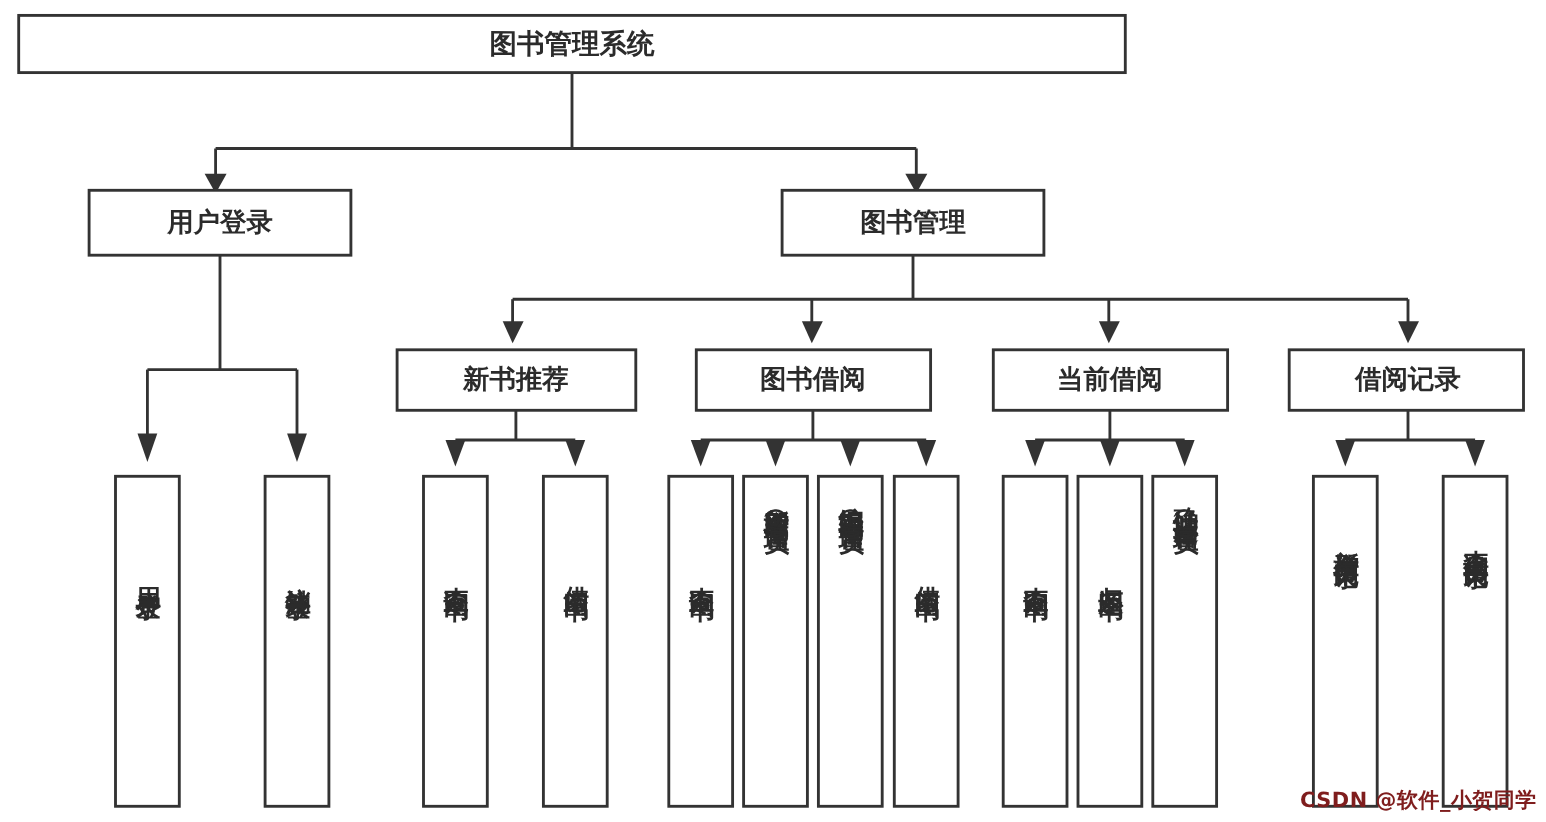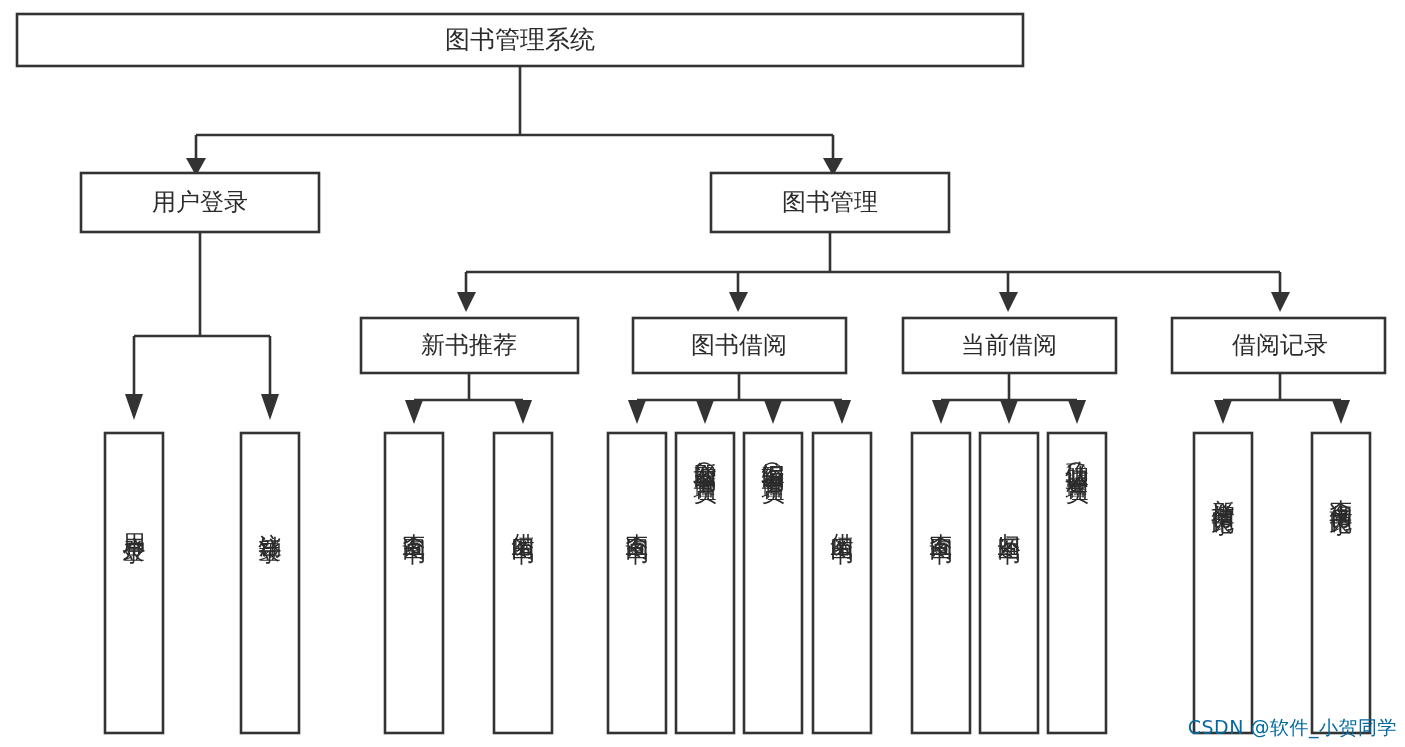--- a/index.html
+++ b/index.html
@@ -13,20 +13,21 @@
     height: 747px;
     font-family: "DejaVu Sans", "Liberation Sans", sans-serif;
     overflow: hidden;
     position: relative;
   }
   #diagram-root {
     position: relative;
     width: 1405px;
     height: 747px;
     background: #ffffff;
+    font-weight: bold;
   }
   svg.flow {
     position: absolute;
     left: 0;
     top: 0;
     width: 1405px;
     height: 747px;
     display: block;
   }
   .node-box {
@@ -74,21 +75,21 @@
     letter-spacing: 3px;
     color: #2b2b2b;
     white-space: nowrap;
   }
   .watermark {
     position: absolute;
     right: 8px;
     bottom: 6px;
     font-family: "DejaVu Sans", "Liberation Sans", sans-serif;
     font-size: 19px;
-    color: #0369a1;
+    color: #7f1d1d;
     letter-spacing: 0.5px;
     white-space: nowrap;
   }
 </style>
 </head>
 <body>
 
 <div id="diagram-root">
 
   <svg class="flow" viewBox="0 0 1405 747" xmlns="http://www.w3.org/2000/svg">

